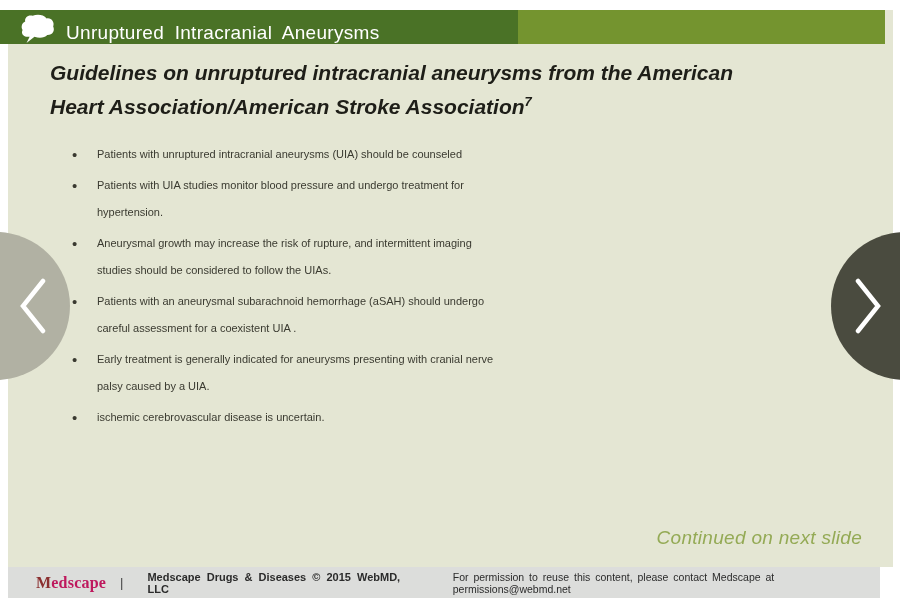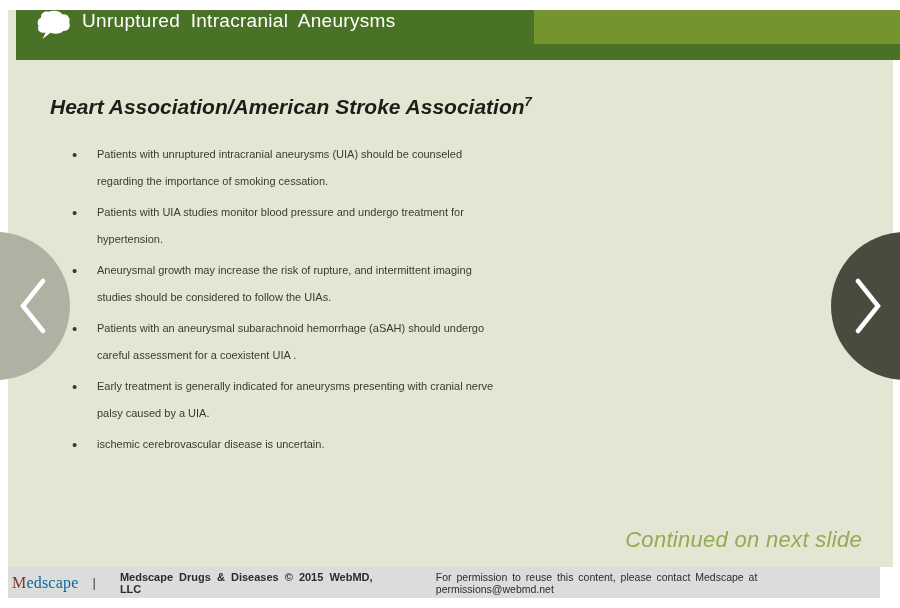--- a/index.html
+++ b/index.html
@@ -18,25 +18,25 @@
   .slide-panel {
     position: absolute;
     left: 8px; top: 10px;
     width: 885px; height: 557px;
     background: #e4e6d3;
   }
 
   
   .header-bar {
     position: absolute;
-    left: 16px; top: 10px;
-    width: 885px; height: 50px;
+    left: 0; top: 10px;
+    width: 885px; height: 34px;
     background: #4a7226;
     display: flex;
-    align-items: flex-start;
+    align-items: flex-end;
   }
   .header-bar .light-segment {
     position: absolute;
     right: 0; top: 0;
     width: 367px; height: 34px;
     background: #74942f;
   }
   .brain-icon {
     position: relative;
     margin-left: 20px;
@@ -89,21 +89,21 @@
     line-height: 27px;
     color: #3a3a30;
   }
   .bullet-text span { display: block; }
 
   
   .continued-note {
     position: absolute;
     right: 38px; top: 527px;
     font-style: italic;
-    font-size: 22px;
+    font-size: 19px;
     color: #94aa55;
     letter-spacing: 0.3px;
     text-align: center;
   }
 
   
   .nav-circle {
     position: absolute;
     width: 148px; height: 148px;
     border-radius: 50%;
@@ -130,25 +130,25 @@
   
   .footer-bar {
     position: absolute;
     left: 8px; top: 567px;
     width: 872px; height: 31px;
     background: #dcdddb;
     display: flex;
     align-items: center;
   }
   .medscape-logo {
-    margin-left: 4px;
+    margin-left: 28px;
     font-family: "Liberation Serif", serif;
     font-size: 16px;
-    font-weight: normal;
-    color: #0369a1;
+    font-weight: bold;
+    color: #be185d;
     letter-spacing: 0.2px;
   }
   .medscape-logo::first-letter { color: #8b3030; }
   .footer-sep {
     margin-left: 14px;
     color: #444444;
     font-size: 13px;
   }
   .footer-attribution {
     margin-left: 24px;
@@ -175,31 +175,30 @@
     <div class="light-segment"></div>
     <span class="brain-icon">
       <svg width="36" height="30" viewBox="0 0 40 34">
         <path fill="#ffffff" d="M14 2 C 9 0.5 4.5 4 5.5 8.5 C 1.5 10 0.5 15 2.5 18 C 0.5 22 3.5 26 8.5 25.8 L 10.5 25.8 L 7 33 L 16 25.9 C 22.5 27.8 27.5 26.8 30.5 23.8 C 36.5 24 39.5 19 37.2 14.2 C 39.2 9.2 35 3.8 29.8 5 C 26 0.2 18.5 0.2 14 2 Z"></path>
       </svg>
     </span>
     <span class="header-title">Unruptured Intracranial Aneurysms</span>
   </div>
 
   <div class="slide-title">
-    <br>
+    <span>Guidelines on unruptured intracranial aneurysms from the American</span><br>
     <span>Heart Association/American Stroke Association</span><sup>7</sup>
   </div>
 
   <div class="bullet-list">
 
     <div class="bullet-item">
       <span class="bullet-marker">•</span>
       <div class="bullet-text">
         <span>Patients with unruptured intracranial aneurysms (UIA) should be counseled</span>
-        <span>regarding the importance of smoking cessation.</span>
       </div>
     </div>
 
     <div class="bullet-item">
       <span class="bullet-marker">•</span>
       <div class="bullet-text">
         <span>Patients with UIA studies monitor blood pressure and undergo treatment for</span>
         <span>hypertension.</span>
       </div>
     </div>

